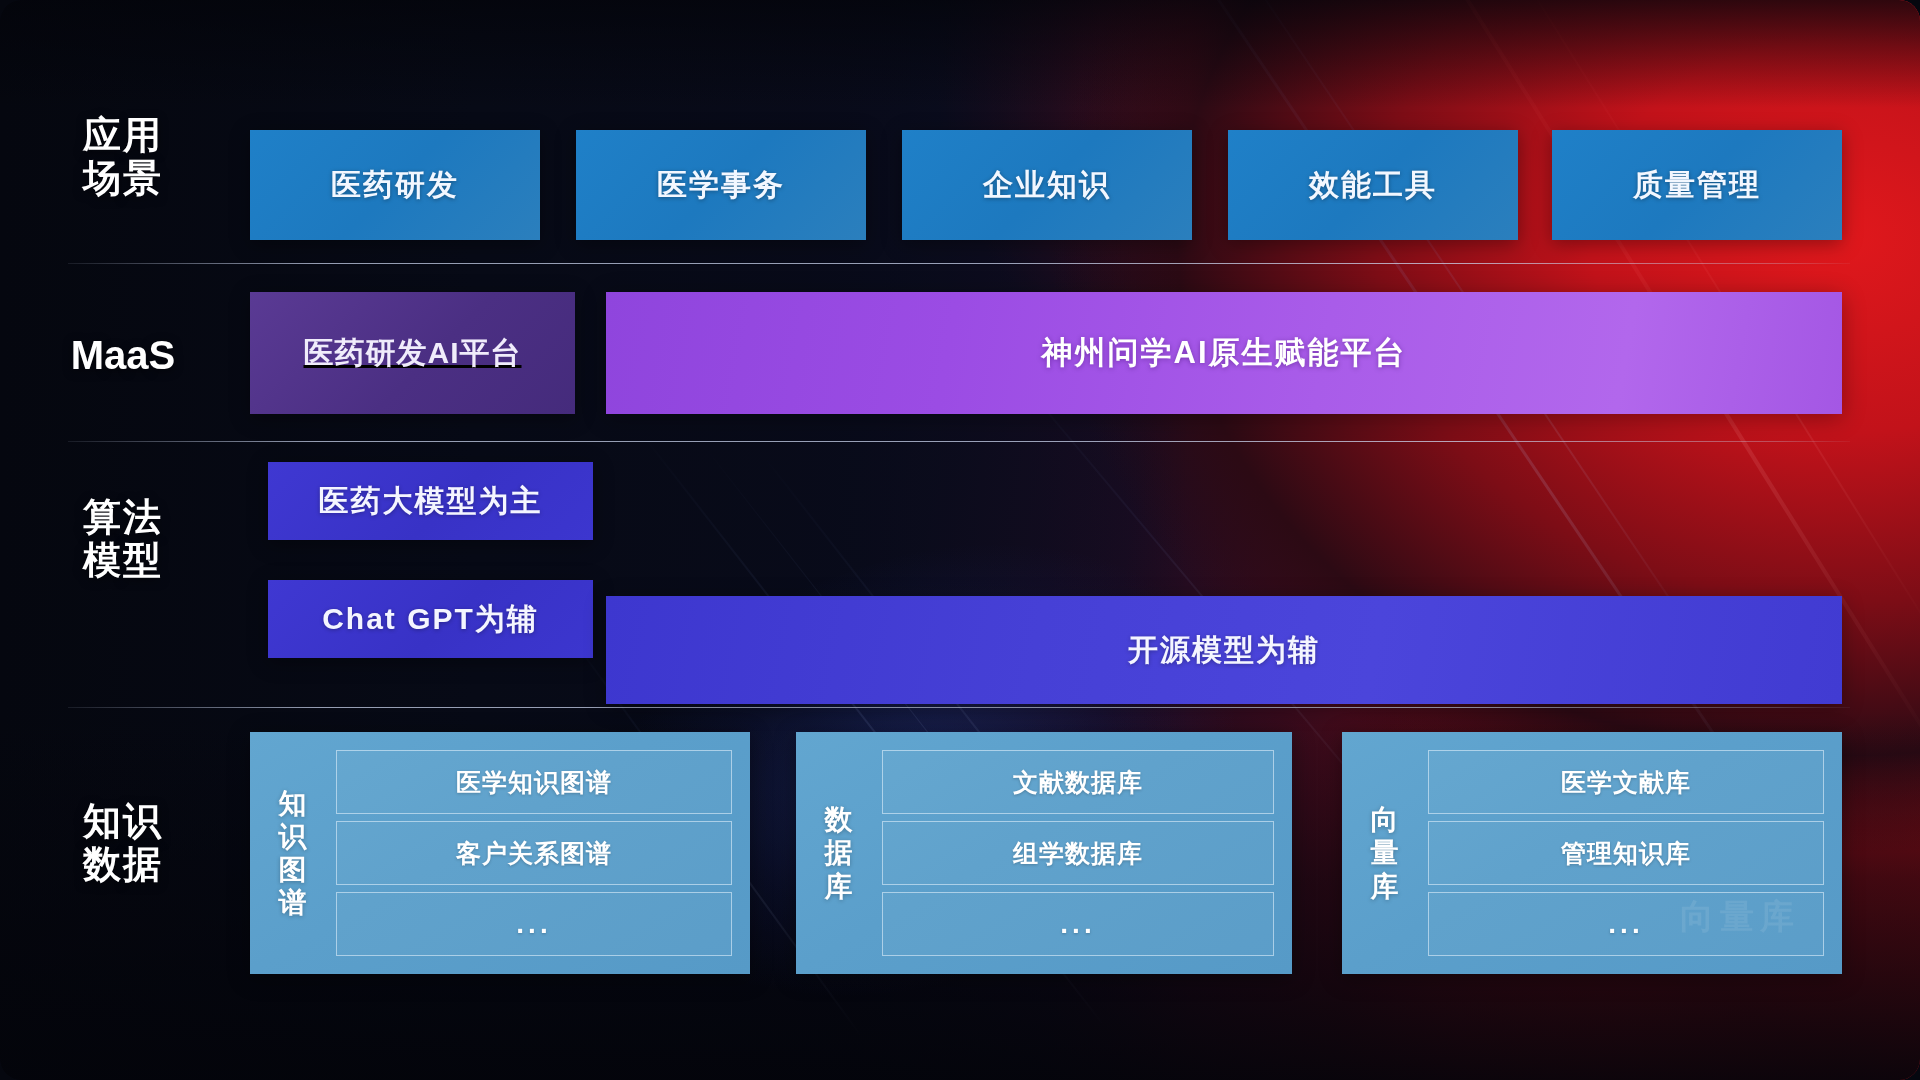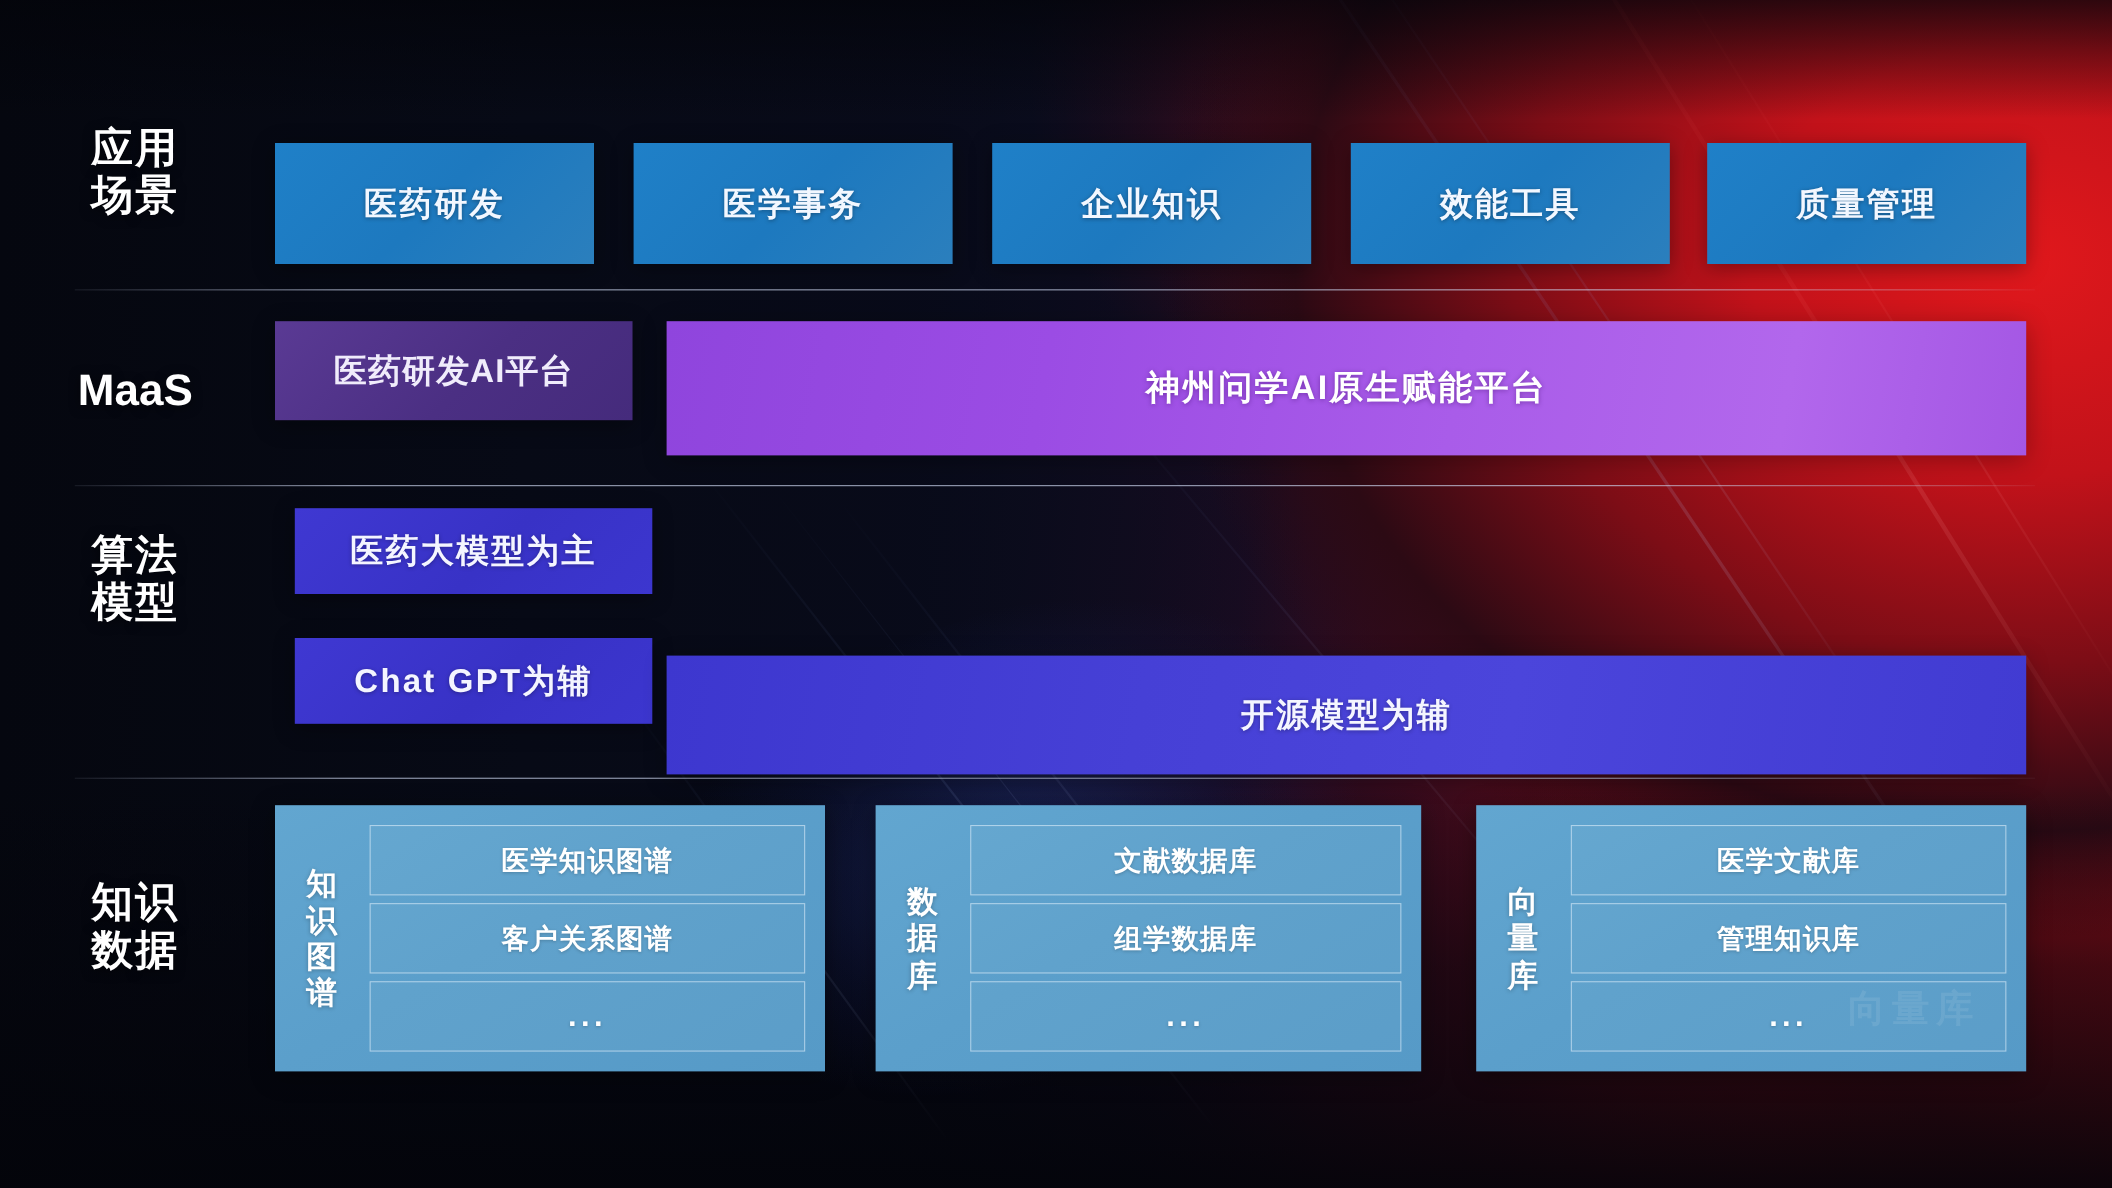--- a/index.html
+++ b/index.html
@@ -10,20 +10,21 @@
     overflow: hidden;
     background: #05070f;
     font-family: "Liberation Sans", "DejaVu Sans", sans-serif;
   }
 
   #stage {
     position: relative;
     width: 1920px;
     height: 1080px;
     overflow: hidden;
+    border-radius: 21px;
   }
 
   
   .bg-base {
     position: absolute; inset: 0;
     background:
       radial-gradient(ellipse 900px 700px at 96% 22%, #e0181c 0%, #c2121a 28%, #7d0d16 52%, #2c0a14 74%, rgba(10,12,28,0) 88%),
       radial-gradient(ellipse 780px 620px at 78% 6%, rgba(200,18,28,0.85) 0%, rgba(120,12,22,0.55) 40%, rgba(20,10,28,0) 72%),
       radial-gradient(ellipse 700px 900px at 100% 62%, rgba(150,12,22,0.85) 0%, rgba(70,8,18,0.5) 45%, rgba(10,10,24,0) 78%),
       linear-gradient(100deg, #070a18 0%, #090c1c 26%, #0b0e22 44%, #1a0c22 58%, #4b0b1a 72%, #93101c 85%, #c2141c 100%);
@@ -101,24 +102,25 @@
     color: #f2f7ff;
     font-size: 30px;
     font-weight: bold;
     letter-spacing: 2px;
     text-shadow: 0 1px 4px rgba(0,0,0,0.35);
   }
 
   
   .maas-left {
     position: absolute;
-    left: 250px; top: 292px; width: 325px; height: 90px;
+    left: 250px; top: 292px; width: 325px; height: 122px;
     background: linear-gradient(135deg, #5a3a94 0%, #4b2f83 55%, #452b7c 100%);
     display: flex; align-items: center; justify-content: center;
     box-shadow: 0 4px 18px rgba(0,0,0,0.35);
+    text-decoration: underline;
   }
   .maas-left .txt {
     color: #f0ecfb; font-size: 30px; font-weight: bold; letter-spacing: 1px;
   }
   .maas-right {
     position: absolute;
     left: 606px; top: 292px; width: 1236px; height: 122px;
     background: linear-gradient(100deg, #8f45dd 0%, #9b4ce4 28%, #a95ce9 58%, #b267ec 82%, #a457e4 100%);
     display: flex; align-items: center; justify-content: center;
     box-shadow: 0 4px 22px rgba(0,0,0,0.32);
@@ -246,21 +248,21 @@
 
     <div class="row-label latin" style="left:38px; top:333px;">MaaS</div>
 
     <div class="maas-left">
       <span class="txt">医药研发AI平台</span>
     </div>
     <div class="maas-right">
       <span class="txt">神州问学AI原生赋能平台</span>
     </div>
 
-    <div class="row-label" style="left:38px; top:484px;">算法
+    <div class="row-label" style="left:38px; top:496px;">算法
 模型</div>
 
     <div class="algo-left" style="top:462px;">
       <span class="txt">医药大模型为主</span>
     </div>
 
     <div class="algo-left" style="top:580px;">
       <span class="txt">Chat GPT为辅</span>
     </div>
     <div class="algo-right" style="top:580px;margin-top:16px;">

